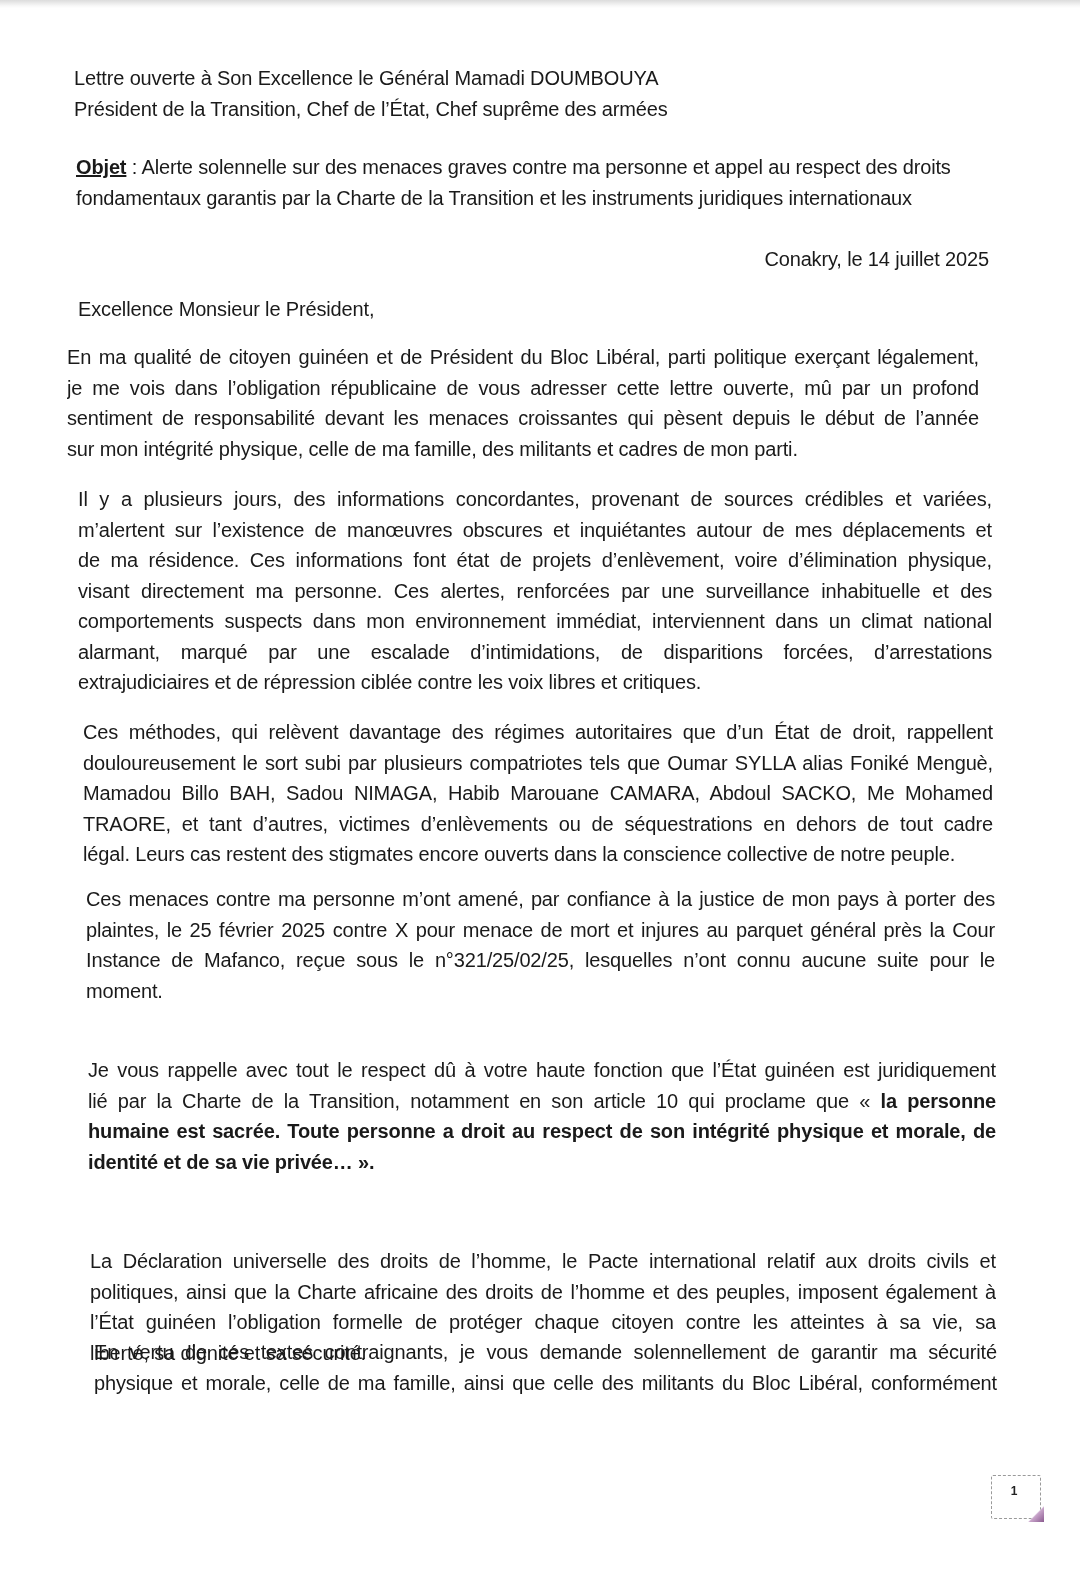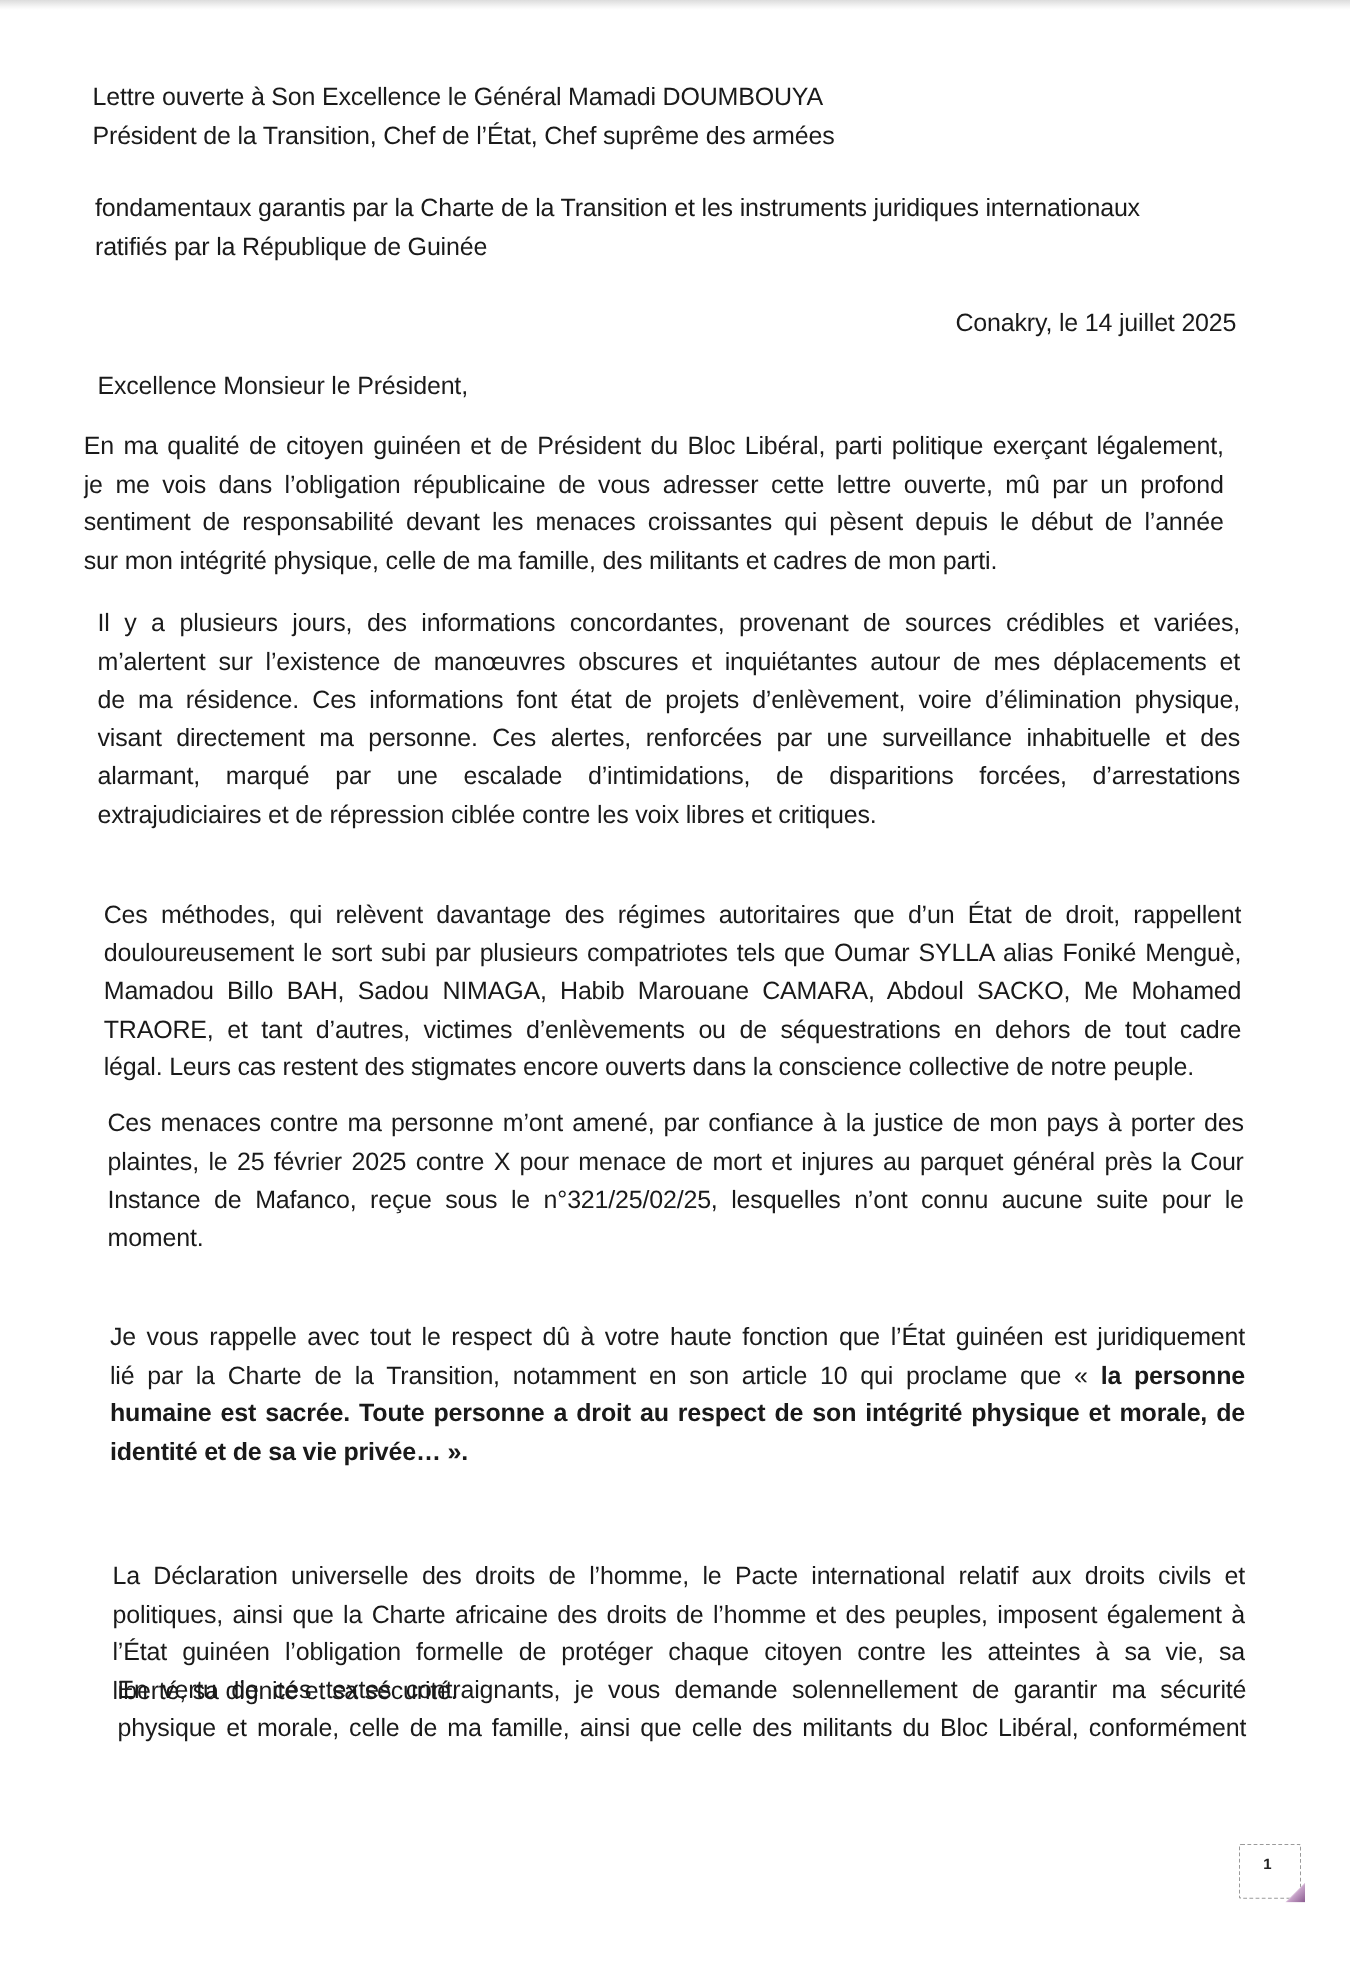--- a/index.html
+++ b/index.html
@@ -92,22 +92,22 @@
 <div class="scan-top-shadow"></div>
 
 <div class="page">
 
   <div class="block" style="left:57px; top:63px; width:700px;">
     <span class="line">Lettre ouverte à Son Excellence le Général Mamadi DOUMBOUYA</span>
     <span class="line">Président de la Transition, Chef de l’État, Chef suprême des armées</span>
   </div>
 
   <div class="block" style="left:59px; top:152px; width:920px;">
+    <span class="line"><span class="objet-label">Objet</span><span> : Alerte solennelle sur des menaces graves contre ma personne et appel au respect des droits</span></span>
     <span class="line">fondamentaux garantis par la Charte de la Transition et les instruments juridiques internationaux</span>
-    <span class="line">ratifiés par la République de Guinée</span>
   </div>
 
   <div class="block right" style="left:600px; top:244px; width:372px;">
     <span class="line">Conakry, le 14 juillet 2025</span>
   </div>
 
   <div class="block" style="left:61px; top:294px; width:600px;">
     <span class="line">Excellence Monsieur le Président,</span>
   </div>
 
@@ -116,20 +116,21 @@
     <span class="jline">je me vois dans l’obligation républicaine de vous adresser cette lettre ouverte, mû par un profond</span>
     <span class="jline">sentiment de responsabilité devant les menaces croissantes qui pèsent depuis le début de l’année</span>
     <span class="lastline">sur mon intégrité physique, celle de ma famille, des militants et cadres de mon parti.</span>
   </div>
 
   <div class="block" style="left:61px; top:484px; width:914px;">
     <span class="jline">Il y a plusieurs jours, des informations concordantes, provenant de sources crédibles et variées,</span>
     <span class="jline">m’alertent sur l’existence de manœuvres obscures et inquiétantes autour de mes déplacements et</span>
     <span class="jline">de ma résidence. Ces informations font état de projets d’enlèvement, voire d’élimination physique,</span>
     <span class="jline">visant directement ma personne. Ces alertes, renforcées par une surveillance inhabituelle et des</span>
+    <span class="jline">comportements suspects dans mon environnement immédiat, interviennent dans un climat national</span>
     <span class="jline">alarmant, marqué par une escalade d’intimidations, de disparitions forcées, d’arrestations</span>
     <span class="lastline">extrajudiciaires et de répression ciblée contre les voix libres et critiques.</span>
   </div>
 
   <div class="block" style="left:66px; top:717px; width:910px;">
     <span class="jline">Ces méthodes, qui relèvent davantage des régimes autoritaires que d’un État de droit, rappellent</span>
     <span class="jline">douloureusement le sort subi par plusieurs compatriotes tels que Oumar SYLLA alias Foniké Menguè,</span>
     <span class="jline">Mamadou Billo BAH, Sadou NIMAGA, Habib Marouane CAMARA, Abdoul SACKO, Me Mohamed</span>
     <span class="jline">TRAORE, et tant d’autres, victimes d’enlèvements ou de séquestrations en dehors de tout cadre</span>
     <span class="lastline">légal. Leurs cas restent des stigmates encore ouverts dans la conscience collective de notre peuple.</span>

